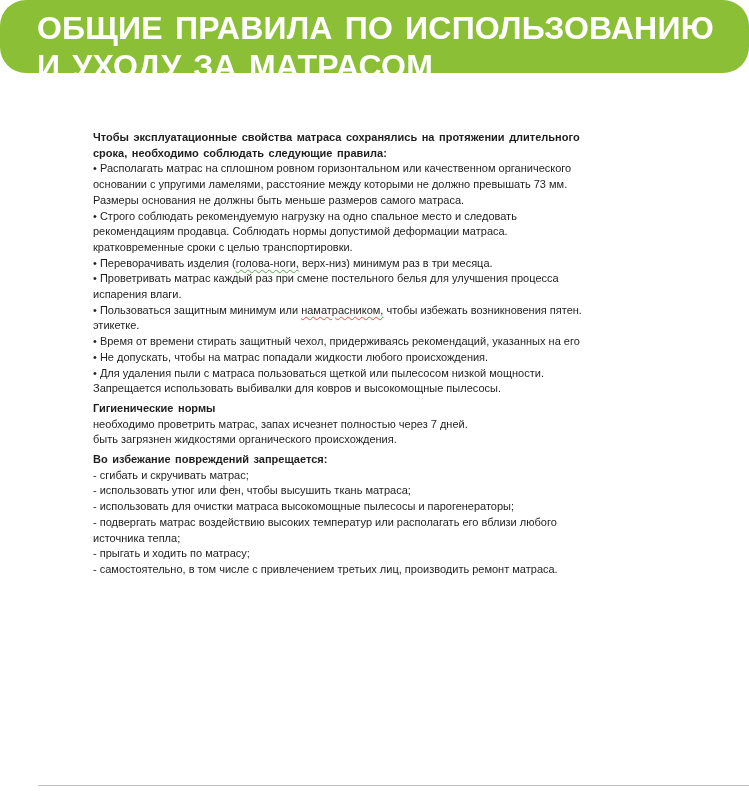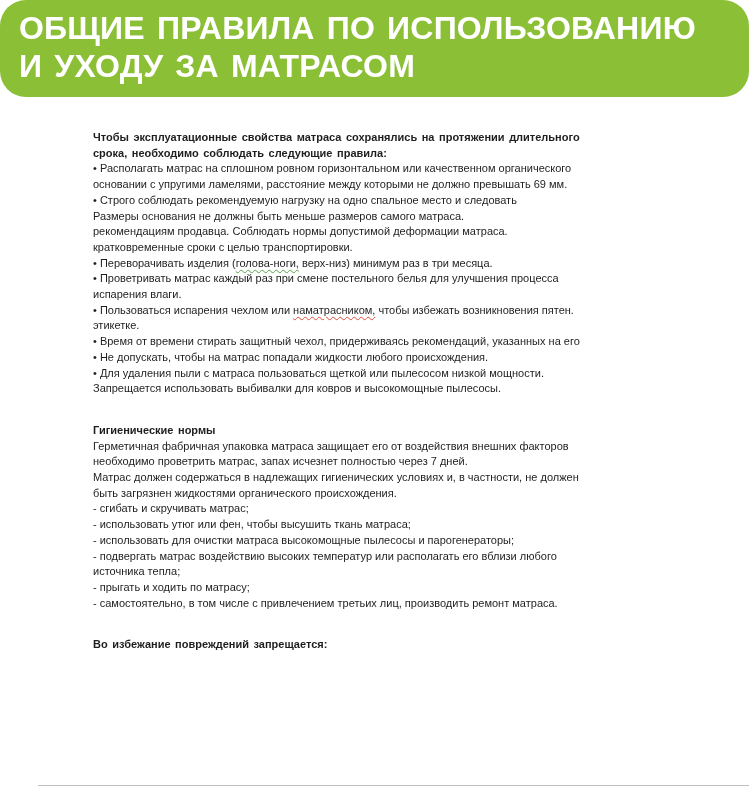--- a/index.html
+++ b/index.html
@@ -9,25 +9,25 @@
     width: 749px;
     height: 797px;
     background: #ffffff;
     overflow: hidden;
     font-family: "Liberation Sans", sans-serif;
   }
   .header {
     position: absolute;
     left: 0; top: 0;
     width: 100%;
-    height: 97px;
+    height: 73px;
     background: var(--header-bg, #8BBF35);
     color: var(--header-fg, #ffffff);
     box-sizing: border-box;
-    padding: 9px 18px 0 19px;
+    padding: 9px 18px 0 37px;
     border-radius: 26px;
   }
   .header .title-line {
     font-size: 32px;
     font-weight: bold;
     line-height: 38px;
     letter-spacing: 0.2px;
     word-spacing: 3px;
     white-space: nowrap;
   }
@@ -36,21 +36,21 @@
     left: 93px;
     top: 130px;
     width: 650px;
     color: var(--text-color, #1e1e1e);
     font-size: 11px;
     line-height: 15.7px;
   }
   .block { margin: 0; }
   .block .line { white-space: nowrap; }
   .block.bold .line { font-weight: bold; word-spacing: 1.5px; }
-  .block.heading { margin-top: 26px; }
+  .block.heading { margin-top: 4px; }
   .block.heading .line { font-weight: bold; word-spacing: 1.5px; }
   .wavy-green {
     text-decoration-line: underline;
     text-decoration-style: wavy;
     text-decoration-color: var(--wavy-green, #55A546);
     text-decoration-thickness: 1px;
     text-underline-offset: 2px;
   }
   .wavy-red {
     text-decoration-line: underline;
@@ -77,52 +77,50 @@
     <div class="title-line">И УХОДУ ЗА МАТРАСОМ</div>
   </div>
 
   <div class="doc-body">
       <div class="block paragraph bold">
         <div class="line"><span>Чтобы эксплуатационные свойства матраса сохранялись на протяжении длительного</span></div>
         <div class="line"><span>срока, необходимо соблюдать следующие правила:</span></div>
       </div>
       <div class="block paragraph">
         <div class="line"><span>• Располагать матрас на сплошном ровном горизонтальном или качественном органического</span></div>
-        <div class="line"><span>основании с упругими ламелями, расстояние между которыми не должно превышать 69 мм.</span></div>
+        <div class="line"><span>основании с упругими ламелями, расстояние между которыми не должно превышать 73 мм.</span></div>
+        <div class="line"><span>Размеры основания не должны быть меньше размеров самого матраса.</span></div>
         <div class="line"><span>• Строго соблюдать рекомендуемую нагрузку на одно спальное место и следовать</span></div>
-        <div class="line"><span>Размеры основания не должны быть меньше размеров самого матраса.</span></div>
         <div class="line"><span>рекомендациям продавца. Соблюдать нормы допустимой деформации матраса.</span></div>
         <div class="line"><span>кратковременные сроки с целью транспортировки.</span></div>
         <div class="line"><span>• Переворачивать изделия (</span><span class="wavy-green">голова-ноги,</span><span> верх-низ) минимум раз в три месяца.</span></div>
         <div class="line"><span>• Проветривать матрас каждый раз при смене постельного белья для улучшения процесса</span></div>
         <div class="line"><span>испарения влаги.</span></div>
-        <div class="line"><span>• Пользоваться испарения чехлом или </span><span class="wavy-red">наматрасником,</span><span> чтобы избежать возникновения пятен.</span></div>
+        <div class="line"><span>• Пользоваться защитным минимум или </span><span class="wavy-red">наматрасником,</span><span> чтобы избежать возникновения пятен.</span></div>
         <div class="line"><span>этикетке.</span></div>
         <div class="line"><span>• Время от времени стирать защитный чехол, придерживаясь рекомендаций, указанных на его</span></div>
         <div class="line"><span>• Не допускать, чтобы на матрас попадали жидкости любого происхождения.</span></div>
         <div class="line"><span>• Для удаления пыли с матраса пользоваться щеткой или пылесосом низкой мощности.</span></div>
         <div class="line"><span>Запрещается использовать выбивалки для ковров и высокомощные пылесосы.</span></div>
       </div>
       <div class="block heading bold">
         <div class="line"><span>Гигиенические нормы</span></div>
       </div>
       <div class="block paragraph">
-        <div class="line"><span>Герметичная фабричная упаковка матраса защищает его от воздействия внешних факторов</span></div>
         <div class="line"><span>необходимо проветрить матрас, запах исчезнет полностью через 7 дней.</span></div>
-        <div class="line"><span>Матрас должен содержаться в надлежащих гигиенических условиях и, в частности, не должен</span></div>
         <div class="line"><span>быть загрязнен жидкостями органического происхождения.</span></div>
+      </div>
+      <div class="block heading bold">
+        <div class="line"><span>Во избежание повреждений запрещается:</span></div>
       </div>
       <div class="block paragraph">
         <div class="line"><span>- сгибать и скручивать матрас;</span></div>
         <div class="line"><span>- использовать утюг или фен, чтобы высушить ткань матраса;</span></div>
         <div class="line"><span>- использовать для очистки матраса высокомощные пылесосы и парогенераторы;</span></div>
         <div class="line"><span>- подвергать матрас воздействию высоких температур или располагать его вблизи любого</span></div>
         <div class="line"><span>источника тепла;</span></div>
         <div class="line"><span>- прыгать и ходить по матрасу;</span></div>
         <div class="line"><span>- самостоятельно, в том числе с привлечением третьих лиц, производить ремонт матраса.</span></div>
       </div>
-      <div class="block heading bold">
-        <div class="line"><span>Во избежание повреждений запрещается:</span></div>
-      </div>
     </div>
 
   <div class="footer-divider"></div>
 </div>
 
 </body></html>

